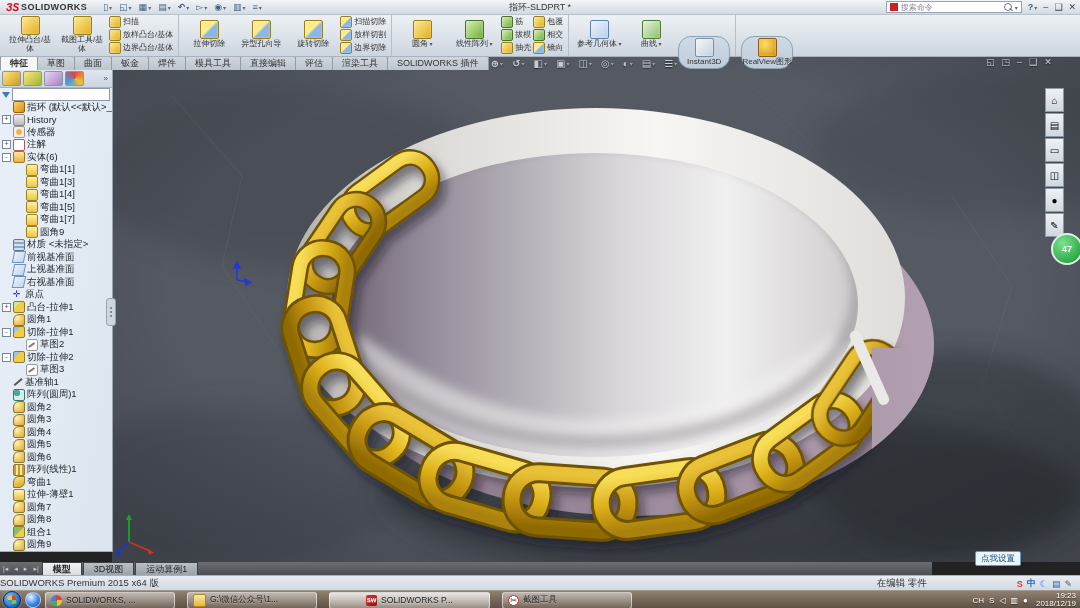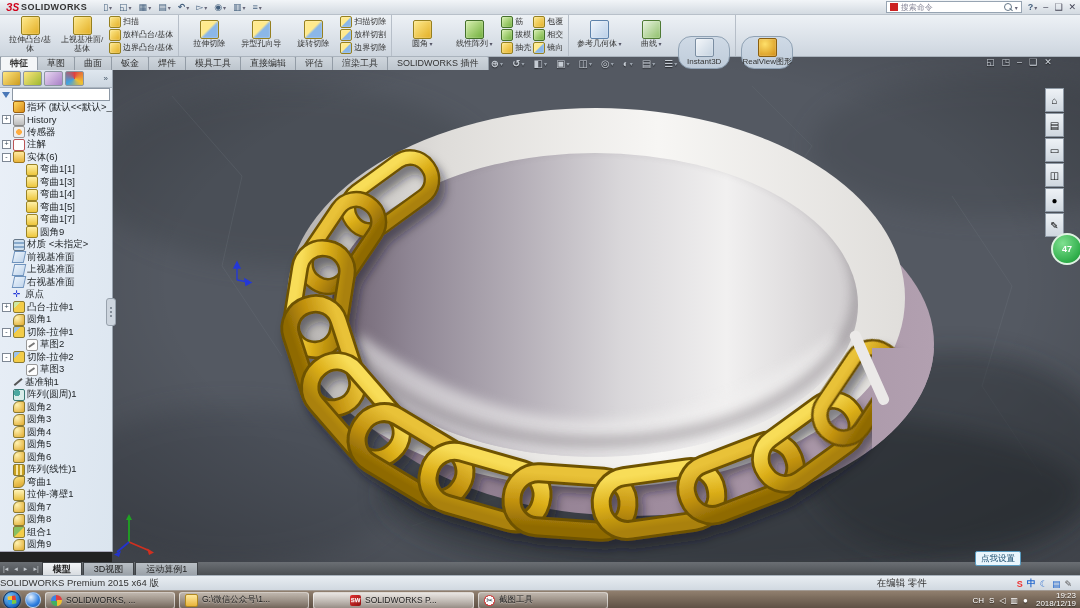--- a/index.html
+++ b/index.html
@@ -106,21 +106,21 @@
   .icon-lpattern{background:repeating-linear-gradient(90deg,#c8a020 0 2px,#f8e8a8 2px 4px);}
   .icon-flex{background:linear-gradient(160deg,#ffe680,#d8a028);border-radius:50% 0 50% 0;}
   .icon-thin{background:linear-gradient(#fff4b8,#e8c040);}
   .icon-combine{background:linear-gradient(135deg,#88c060 45%,#f3cc48 55%);}
   #treescroll{height:10px;margin-top:auto;background:#e2e8ef;border-top:1px solid #aab;display:flex;align-items:center;}
   .sarr{width:9px;height:9px;font-size:6px;color:#567;text-align:center;line-height:9px;background:#d4dce4;border:1px solid #9aa;}
   #splitter{left:106px;top:298px;width:8px;height:26px;background:#cdd5de;border:1px solid #98a2ad;border-radius:3px;z-index:25;
     display:flex;flex-direction:column;align-items:center;justify-content:center;gap:2px;}
   #splitter i{width:2px;height:2px;background:#6b7682;border-radius:50%;}
   
-  #modeltabs{left:0;top:562px;width:1080px;height:13px;background:linear-gradient(#6b6f74,#4b4f53);
+  #modeltabs{left:0;top:562px;width:932px;height:13px;background:linear-gradient(#6b6f74,#4b4f53);
     display:flex;align-items:flex-end;z-index:30;}
   .mnav{font-size:7px;color:#c3c8cd;padding:0 3px;line-height:12px;}
   .mtab{font-size:9px;padding:0 10px;line-height:12px;background:linear-gradient(#b9bfc5,#9aa1a8);
     color:#222;border:1px solid #3e4246;border-bottom:none;margin-right:1px;white-space:nowrap;}
   .mtab.st-active{background:linear-gradient(#f2f4f6,#d9dde1);font-weight:bold;}
   #statusbar{left:0;top:575px;width:1080px;height:15px;background:linear-gradient(#e8edf2,#cfd7df);
     border-top:1px solid #a8b2bc;display:flex;align-items:center;font-size:9.5px;color:#333;z-index:30;}
   #statusbar .lefttxt{padding-left:0;}
   #statusbar .mode{margin-left:auto;margin-right:90px;}
   #imebar{display:flex;align-items:center;gap:4px;padding-right:8px;}
@@ -205,20 +205,21 @@
       <span class="qbtn n-file-properties">
         <b>▥</b>
         <i class="car">▾</i>
       </span>
 
       <span class="qbtn n-options">
         <b>≡</b>
         <i class="car">▾</i>
       </span>
     </div>
+  <div id="doc-title">指环-SLDPRT *</div>
   <div id="tb-right">
     <div id="searchbox">
       <span class="swico"></span>
       <span>搜索命令</span>
       <span class="mag"></span>
       <i class="car" style="font-size:6px;color:#667;">▾</i>
     </div>
     <span class="qbtn">
         <b>?</b>
         <i class="car">▾</i>
@@ -234,21 +235,21 @@
 
 <div id="ribbon" class="abs">
   <div class="rgroup">
 
   <div class="rbtn t-big">
         <span class="fic ic-boss"></span>
         <span class="lbl">拉伸凸台/基体</span>
       </div>
       <div class="rbtn t-big">
         <span class="fic ic-boss"></span>
-        <span class="lbl">上视基准面/基体</span>
+        <span class="lbl">截图工具/基体</span>
       </div>
       <div class="rbtn t-sm">
         <span class="fic ic-boss"></span>
         <span class="lbl">扫描</span>
       </div>
       <div class="rbtn t-sm">
         <span class="fic ic-boss"></span>
         <span class="lbl">放样凸台/基体</span>
       </div>
       <div class="rbtn t-sm">
@@ -856,21 +857,21 @@
       <span class="imeic n-chinese-mode" style="color: rgb(34, 102, 204);">中</span>
       <span class="imeic n-fullmoon-shape" style="color: rgb(34, 102, 204);">☾</span>
       <span class="imeic n-keyboard" style="color: rgb(34, 102, 204);">▤</span>
       <span class="imeic n-ime-toolbox" style="color: rgb(85, 85, 85);">✎</span>
     </span>
 </div>
 
 <div id="taskbar" class="abs">
   <div id="orb"></div>
   <div id="blueapp"></div>
-  <span style="display:flex;gap:4px;">
+  <span style="display:flex;gap:12px;">
 
       <span class="tkbtn">
         <span class="tico tico-sw-flower"></span>
         <span>SOLIDWORKS, ...</span>
       </span>
 
       <span class="tkbtn">
         <span class="tico tico-folder"></span>
         <span>G:\微信公众号\1...</span>
       </span>

